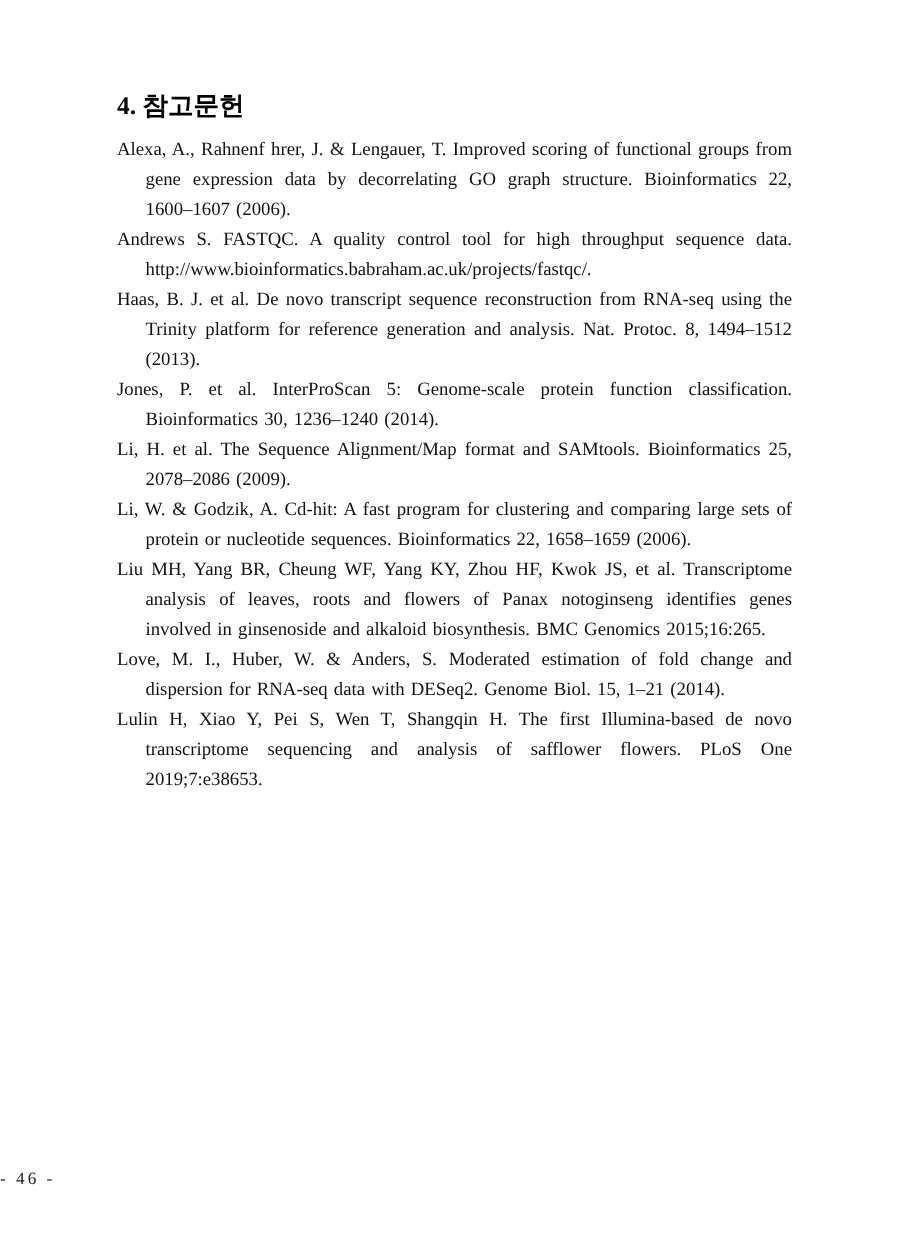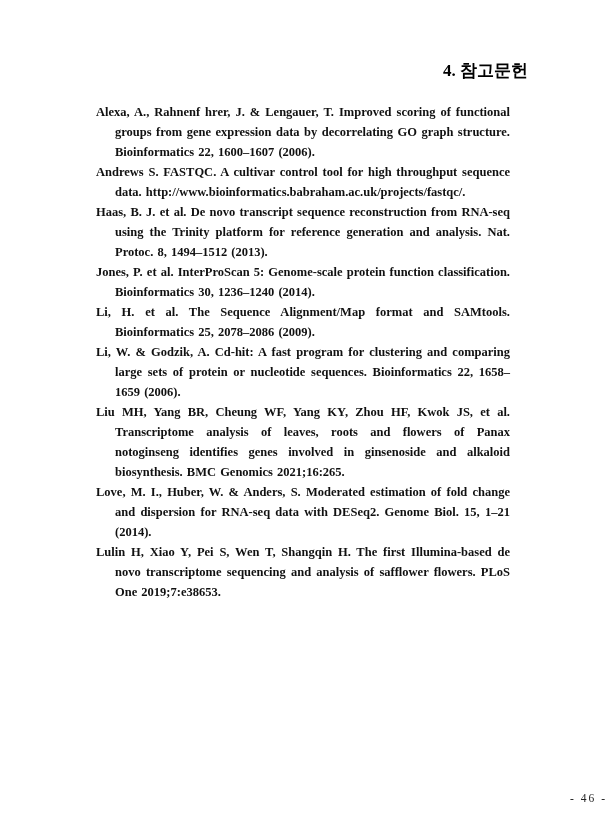--- a/index.html
+++ b/index.html
@@ -21,60 +21,58 @@
     left: 78px;
     top: 58px;
     width: 450px;
   }
   .section-title {
     font-size: 17px;
     font-weight: bold;
     line-height: 26px;
     margin: 0 0 5px 0;
     color: #000000;
-    text-align: right;
   }
   .ref-list {
-    margin: 18px;
+    margin: 0;
     padding: 0;
-    font-weight: bold;
   }
   .ref {
     margin: 0;
     font-size: 12.5px;
     line-height: 20px;
     text-align: justify;
     word-spacing: 1px;
     padding-left: 19px;
     text-indent: -19px;
     color: #111111;
   }
   .page-number {
     position: absolute;
-    bottom: 26px;
+    bottom: 38px;
     left: 0;
     width: 100%;
-    text-align: right;
+    text-align: left;
     font-size: 11.5px;
     letter-spacing: 2px;
     color: #222222;
   }
 </style>
 </head>
 <body>
 
 <div class="page">
   <div class="content">
     <h2 class="section-title">4. 참고문헌</h2>
     <div class="ref-list">
       <p class="ref">Alexa, A., Rahnenf hrer, J. &amp; Lengauer, T. Improved scoring of functional groups from gene expression data by decorrelating GO graph structure. Bioinformatics 22, 1600–1607 (2006).</p>
-      <p class="ref">Andrews S. FASTQC. A cultivar control tool for high throughput sequence data. http://www.bioinformatics.babraham.ac.uk/projects/fastqc/.</p>
+      <p class="ref">Andrews S. FASTQC. A quality control tool for high throughput sequence data. http://www.bioinformatics.babraham.ac.uk/projects/fastqc/.</p>
       <p class="ref">Haas, B. J. et al. De novo transcript sequence reconstruction from RNA-seq using the Trinity platform for reference generation and analysis. Nat. Protoc. 8, 1494–1512 (2013).</p>
       <p class="ref">Jones, P. et al. InterProScan 5: Genome-scale protein function classification. Bioinformatics 30, 1236–1240 (2014).</p>
       <p class="ref">Li, H. et al. The Sequence Alignment/Map format and SAMtools. Bioinformatics 25, 2078–2086 (2009).</p>
       <p class="ref">Li, W. &amp; Godzik, A. Cd-hit: A fast program for clustering and comparing large sets of protein or nucleotide sequences. Bioinformatics 22, 1658–1659 (2006).</p>
-      <p class="ref">Liu MH, Yang BR, Cheung WF, Yang KY, Zhou HF, Kwok JS, et al. Transcriptome analysis of leaves, roots and flowers of Panax notoginseng identifies genes involved in ginsenoside and alkaloid biosynthesis. BMC Genomics 2021;16:265.</p>
+      <p class="ref">Liu MH, Yang BR, Cheung WF, Yang KY, Zhou HF, Kwok JS, et al. Transcriptome analysis of leaves, roots and flowers of Panax notoginseng identifies genes involved in ginsenoside and alkaloid biosynthesis. BMC Genomics 2015;16:265.</p>
       <p class="ref">Love, M. I., Huber, W. &amp; Anders, S. Moderated estimation of fold change and dispersion for RNA-seq data with DESeq2. Genome Biol. 15, 1–21 (2014).</p>
       <p class="ref">Lulin H, Xiao Y, Pei S, Wen T, Shangqin H. The first Illumina-based de novo transcriptome sequencing and analysis of safflower flowers. PLoS One 2019;7:e38653.</p>
     </div>
   </div>
   <div class="page-number">- 46 -</div>
 </div>
 
 </body></html>

